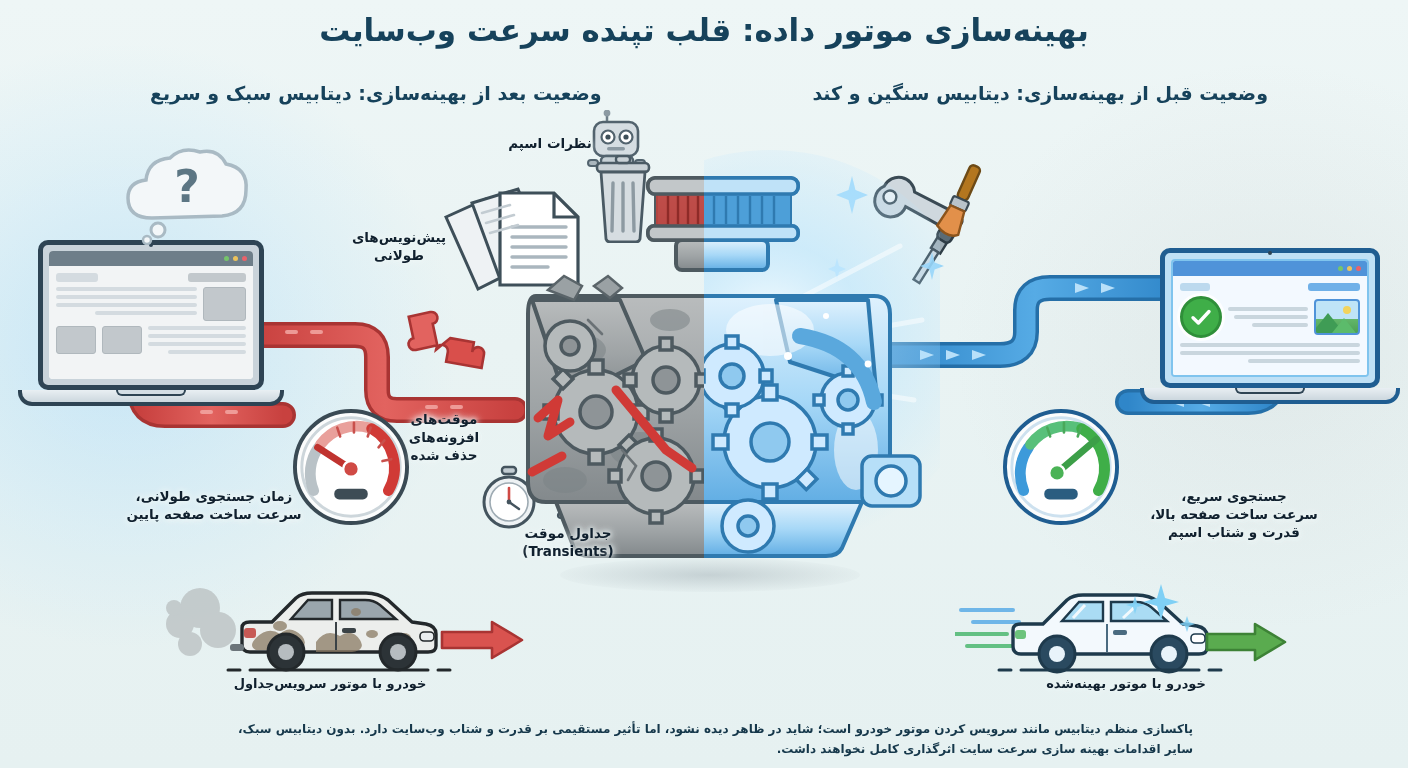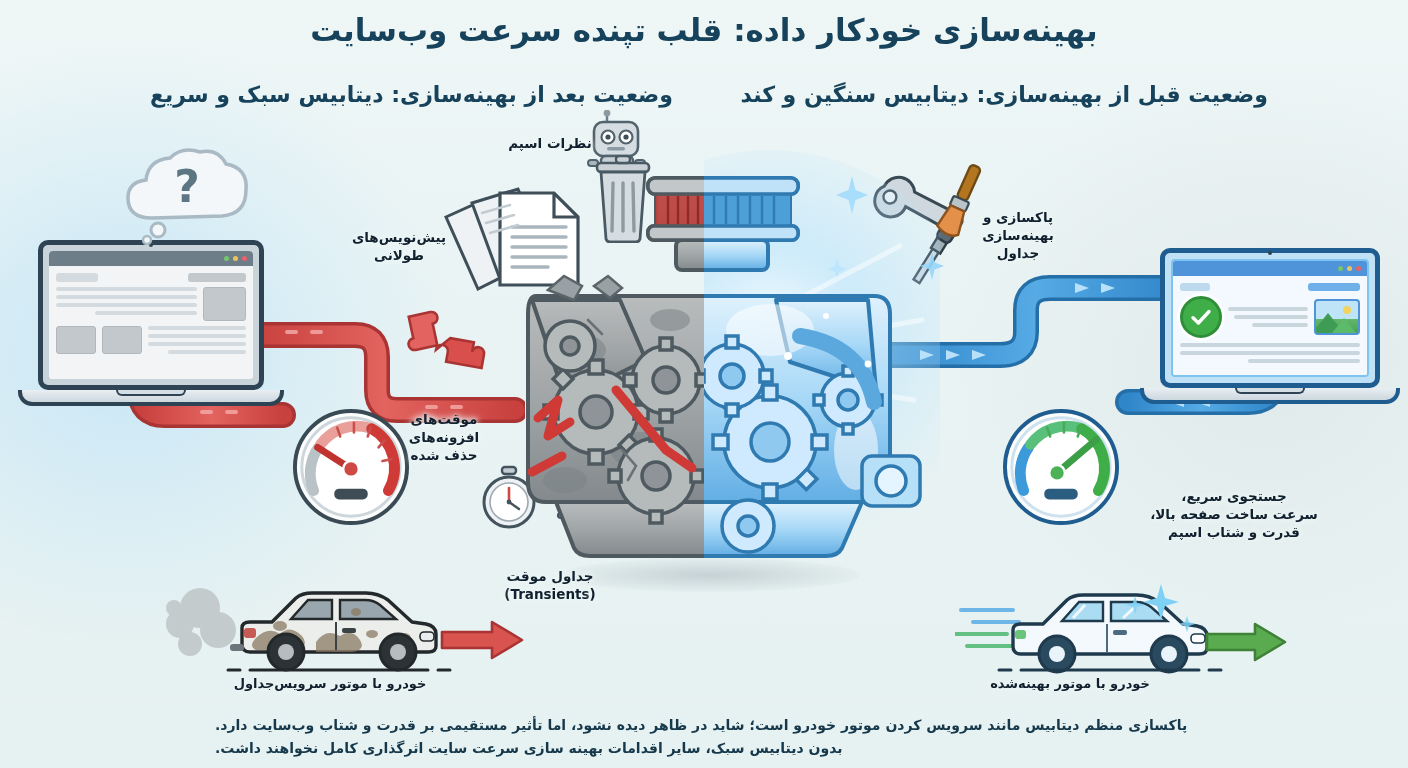--- a/index.html
+++ b/index.html
@@ -46,21 +46,21 @@
     left: 0; right: 0; top: 12px;
     text-align: center;
     font-size: 31px;
     font-weight: 700;
     color: #16425b;
     letter-spacing: -0.2px;
   }
   .subhead {
     position: absolute;
     top: 82px;
-    font-size: 22px;
+    font-size: 19px;
     font-weight: 700;
     color: #16425b;
   }
   .subhead.left  { right: 140px; }
   .subhead.right { left: 150px; }
 
   
   .lbl {
     position: absolute;
     font-size: 13.5px;
@@ -80,22 +80,22 @@
     text-align: center;
     text-shadow: 0 0 4px #eef6f6, 0 0 8px #eef6f6;
     white-space: nowrap;
   }
 
   
   .summary {
     position: absolute;
     left: 215px; right: 215px;
     bottom: 8px;
-    text-align: left;
-    font-size: 14px;
+    text-align: right;
+    font-size: 12px;
     font-weight: 700;
     line-height: 1.65;
     color: #16384b;
   }
 
   
   .laptop { position: absolute; }
   .laptop .lid {
     border-radius: 10px;
     border: 5px solid #2e4454;
@@ -213,21 +213,21 @@
   .sparkle { position: absolute; pointer-events: none; }
 </style>
 </head>
 <body>
 
 <div id="stage">
 
   <div class="right-glow"></div>
   <div class="left-haze"></div>
 
-  <div class="title">بهینه‌سازی خودکار داده: قلب تپنده سرعت وب‌سایت</div>
+  <div class="title">بهینه‌سازی موتور داده: قلب تپنده سرعت وب‌سایت</div>
   <div class="subhead left">وضعیت قبل از بهینه‌سازی: دیتابیس سنگین و کند</div>
   <div class="subhead right">وضعیت بعد از بهینه‌سازی: دیتابیس سبک و سریع</div>
 
   <svg class="pipe" style="left:105px; top:240px;" width="420" height="300" viewBox="0 0 420 300">
     <defs>
       <linearGradient id="redPipe" x1="0" y1="0" x2="1" y2="0">
         <stop offset="0%" stop-color="#c8413f"></stop>
         <stop offset="50%" stop-color="#e2635f"></stop>
         <stop offset="100%" stop-color="#c8413f"></stop>
       </linearGradient>
@@ -850,28 +850,27 @@
       <path d="M252,62 L300,62 L300,52 L330,70 L300,88 L300,78 L252,78 Z" fill="#5aab4f" stroke="#3d8236" stroke-width="2.6" stroke-linejoin="round"></path>
     </svg>
   </div>
 
   <div class="lbl" style="left:490px; top:134px; width:120px;text-align:center;">نظرات اسپم</div>
   <div class="lbl" style="left:340px; top:228px; width:118px;">پیش‌نویس‌های
 طولانی</div>
   <div class="lbl" style="left:392px; top:410px; width:104px;">موقت‌های
 افزونه‌های
 حذف شده</div>
-  <div class="lbl" style="left:477px; top:524px; width:146px;margin-top:43px;">جداول موقت
+  <div class="lbl" style="left:495px; top:524px; width:146px;">جداول موقت
 (Transients)</div>
-
-  <div class="lbl" style="left:962px; top:208px; width:112px;">پاکسازی و
-بهینه‌سازی
-جداول</div>
+  <div class="lbl" style="left:110px; top:487px; width:208px;">زمان جستجوی طولانی،
+سرعت ساخت صفحه پایین</div>
+
   <div class="lbl" style="left:1132px; top:487px; width:204px;">جستجوی سریع،
 سرعت ساخت صفحه بالا،
 قدرت و شتاب اسپم</div>
 
   <div class="caption" style="left:200px; top:676px; width:260px;">خودرو با موتور سرویس‌جداول</div>
-  <div class="caption" style="left:940px; top:676px; width:260px;">خودرو با موتور بهینه‌شده</div>
+  <div class="caption" style="left:996px; top:676px; width:260px;">خودرو با موتور بهینه‌شده</div>
 
   <div class="summary">پاکسازی منظم دیتابیس مانند سرویس کردن موتور خودرو است؛ شاید در ظاهر دیده نشود، اما تأثیر مستقیمی بر قدرت و شتاب وب‌سایت دارد. بدون دیتابیس سبک، سایر اقدامات بهینه سازی سرعت سایت اثرگذاری کامل نخواهند داشت.</div>
 
 </div>
 
 </body></html>

